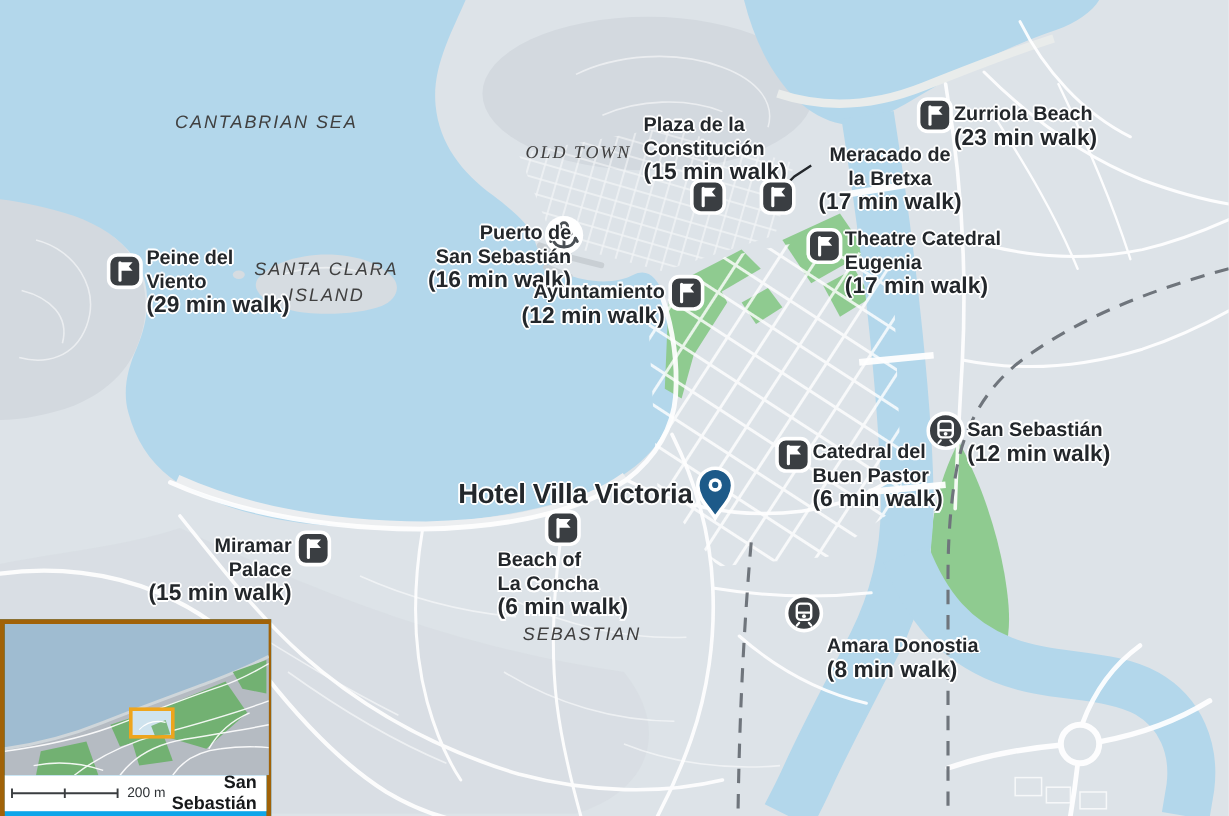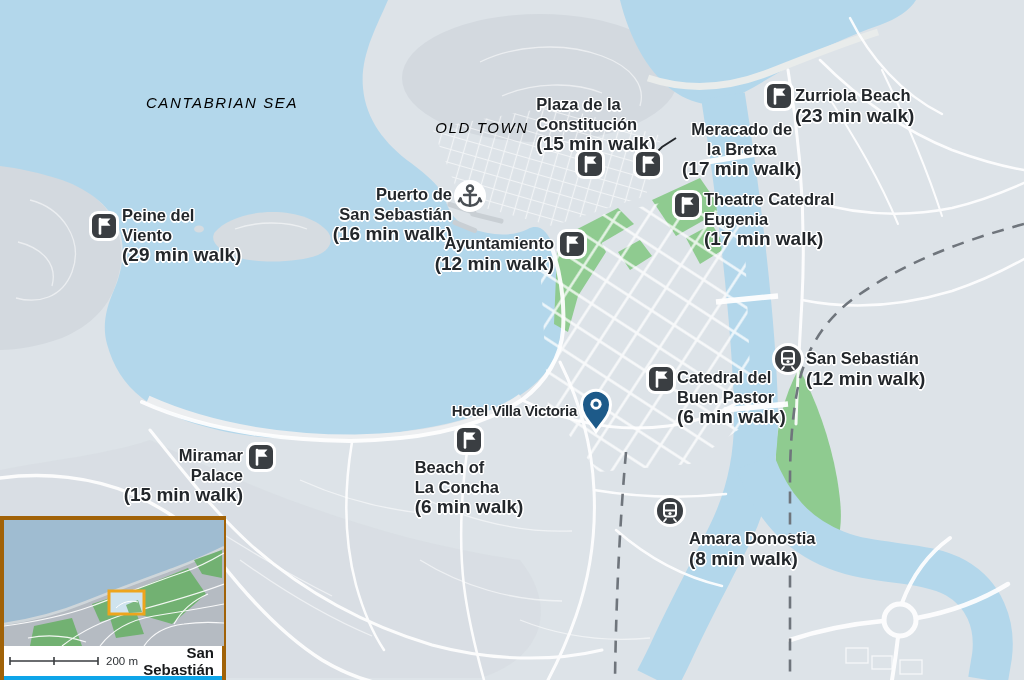--- a/index.html
+++ b/index.html
@@ -13,30 +13,30 @@
   .poi-icon.pin{transform:translate(-50%,-58%);}
   .poi-text{position:absolute;white-space:nowrap;}
   .align-left{text-align:left;}
   .align-right{transform:translateX(-100%);text-align:right;}
   .align-center{transform:translateX(-50%);text-align:left;}
   .poi-name{
     font-size:16.5px;line-height:19.5px;font-weight:700;color:#23272b;
     text-shadow:-1.5px 0 0 #fff,1.5px 0 0 #fff,0 -1.5px 0 #fff,0 1.5px 0 #fff,
       -1px -1px 0 #fff,1px -1px 0 #fff,-1px 1px 0 #fff,1px 1px 0 #fff;
   }
-  .emphasis .poi-name{font-size:15px;line-height:26px;letter-spacing:-0.3px;}
+  .emphasis .poi-name{font-size:23px;line-height:26px;letter-spacing:-0.3px;}
   .poi-time{
     font-size:19px;line-height:18px;font-weight:700;color:#23272b;margin-top:1px;
     text-shadow:-1.5px 0 0 #fff,1.5px 0 0 #fff,0 -1.5px 0 #fff,0 1.5px 0 #fff,
       -1px -1px 0 #fff,1px -1px 0 #fff,-1px 1px 0 #fff,1px 1px 0 #fff;
   }
   .area-label{
     position:absolute;transform:translate(-50%,-50%);
     font-style:italic;font-size:15px;line-height:22px;font-weight:400;
-    color:#000000;letter-spacing:1.6px;text-align:center;white-space:nowrap;
+    color:#404040;letter-spacing:1.6px;text-align:center;white-space:nowrap;
   }
   #inset{
     position:absolute;left:0;top:516px;width:226px;height:194px;
     background:#0ea5e9;border:4px solid #a16207;box-sizing:border-box;
   }
   #inset svg{display:block;}
   .inset-bar{
     display:flex;align-items:center;height:30px;background:#fff;padding:0 4px 0 2px;
   }
   .scale-text{font-size:11.5px;color:#2e3236;margin-left:4px;}
@@ -172,24 +172,29 @@
       <path d="M520,620 C560,636 606,642 650,638"></path>
     </g>
 
     <path d="M676,138 L662,147 L649,160" fill="none" stroke="#23272b" stroke-width="2"></path>
   </svg>
 
   <div id="labels-layer">
       <div class="area-label" style="left: 222px; top: 103px;">
         <div>CANTABRIAN SEA</div>
       </div>
-      <div class="area-label" style="left: 482px; top: 128px;">
+      <div class="area-label" style="left: 482px; top: 128px; font-family: Liberation Serif, serif;">
         <div>OLD TOWN</div>
       </div>
+      <div class="area-label" style="left: 272px; top: 236px;">
+        <div>SANTA CLARA</div>
+        <div>ISLAND</div>
+      </div>
       <div class="area-label" style="left: 485px; top: 529px;">
+        <div>SEBASTIAN</div>
       </div>
       <div>
         <div class="poi-icon flag" style="left: 104px; top: 226px;"><svg width="31" height="31" viewBox="0 0 31 31">
             <rect x="2" y="2" width="27" height="27" rx="7.5" fill="#3a3e42" stroke="#fff" stroke-width="3"></rect>
             <path d="M11.5 8.5 V23" stroke="#fff" stroke-width="2.6" stroke-linecap="round"></path>
             <path d="M11.5 8 h10.5 l-3.2 3.6 3.2 3.6 h-10.5 Z" fill="#fff"></path>
           </svg></div>
         <div class="poi-text align-left" style="left: 122px; top: 206px;">
           <div class="poi-name">Peine del</div>
           <div class="poi-name">Viento</div>
@@ -200,21 +205,21 @@
         <div class="poi-icon anchor" style="left: 470px; top: 196px;"><svg width="34" height="34" viewBox="0 0 34 34">
             <circle cx="17" cy="17" r="16" fill="#fff"></circle>
             <g stroke="#4a4f54" stroke-width="2.4" fill="none" stroke-linecap="round">
               <circle cx="17" cy="9.5" r="3"></circle>
               <path d="M17 12.5 V26"></path>
               <path d="M11 16 h12"></path>
               <path d="M7.5 19.5 C8.5 24.5 12 26.6 17 26.8 C22 26.6 25.5 24.5 26.5 19.5"></path>
               <path d="M7.5 19.5 l-1.6 2.8 M26.5 19.5 l1.6 2.8"></path>
             </g>
           </svg></div>
-        <div class="poi-text align-right" style="left: 452px; top: 185px;">
+        <div class="poi-text align-right" style="left: 476px; top: 185px;">
           <div class="poi-name">Puerto de</div>
           <div class="poi-name">San Sebastián</div>
           <div class="poi-time">(16 min walk)</div>
         </div>
       </div>
       <div>
         <div class="poi-icon flag" style="left: 590px; top: 164px;"><svg width="31" height="31" viewBox="0 0 31 31">
             <rect x="2" y="2" width="27" height="27" rx="7.5" fill="#3a3e42" stroke="#fff" stroke-width="3"></rect>
             <path d="M11.5 8.5 V23" stroke="#fff" stroke-width="2.6" stroke-linecap="round"></path>
             <path d="M11.5 8 h10.5 l-3.2 3.6 3.2 3.6 h-10.5 Z" fill="#fff"></path>

